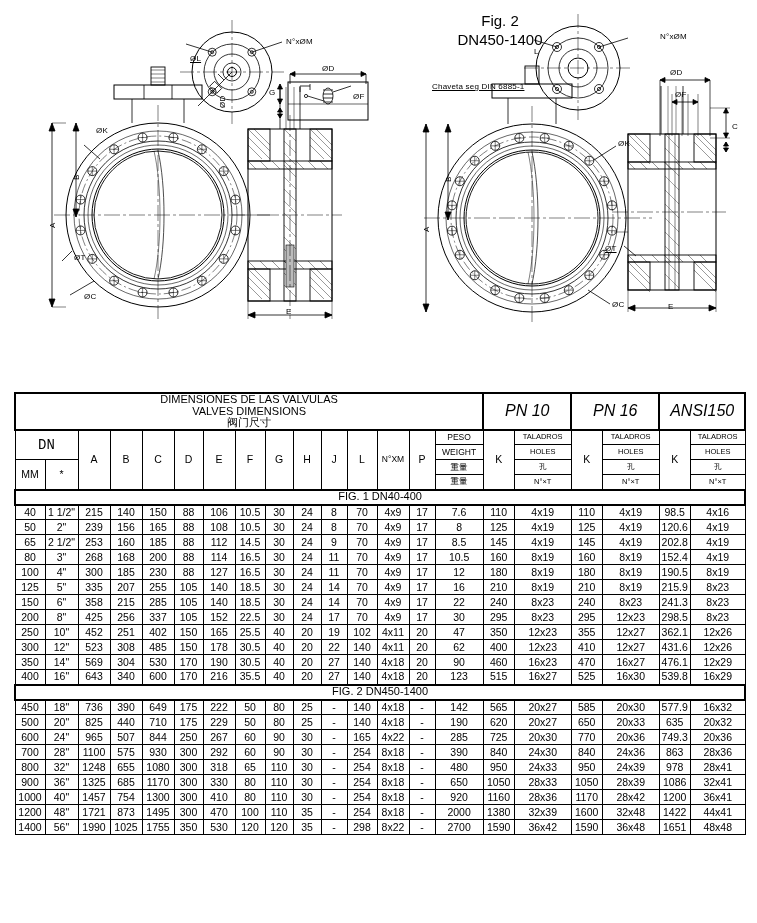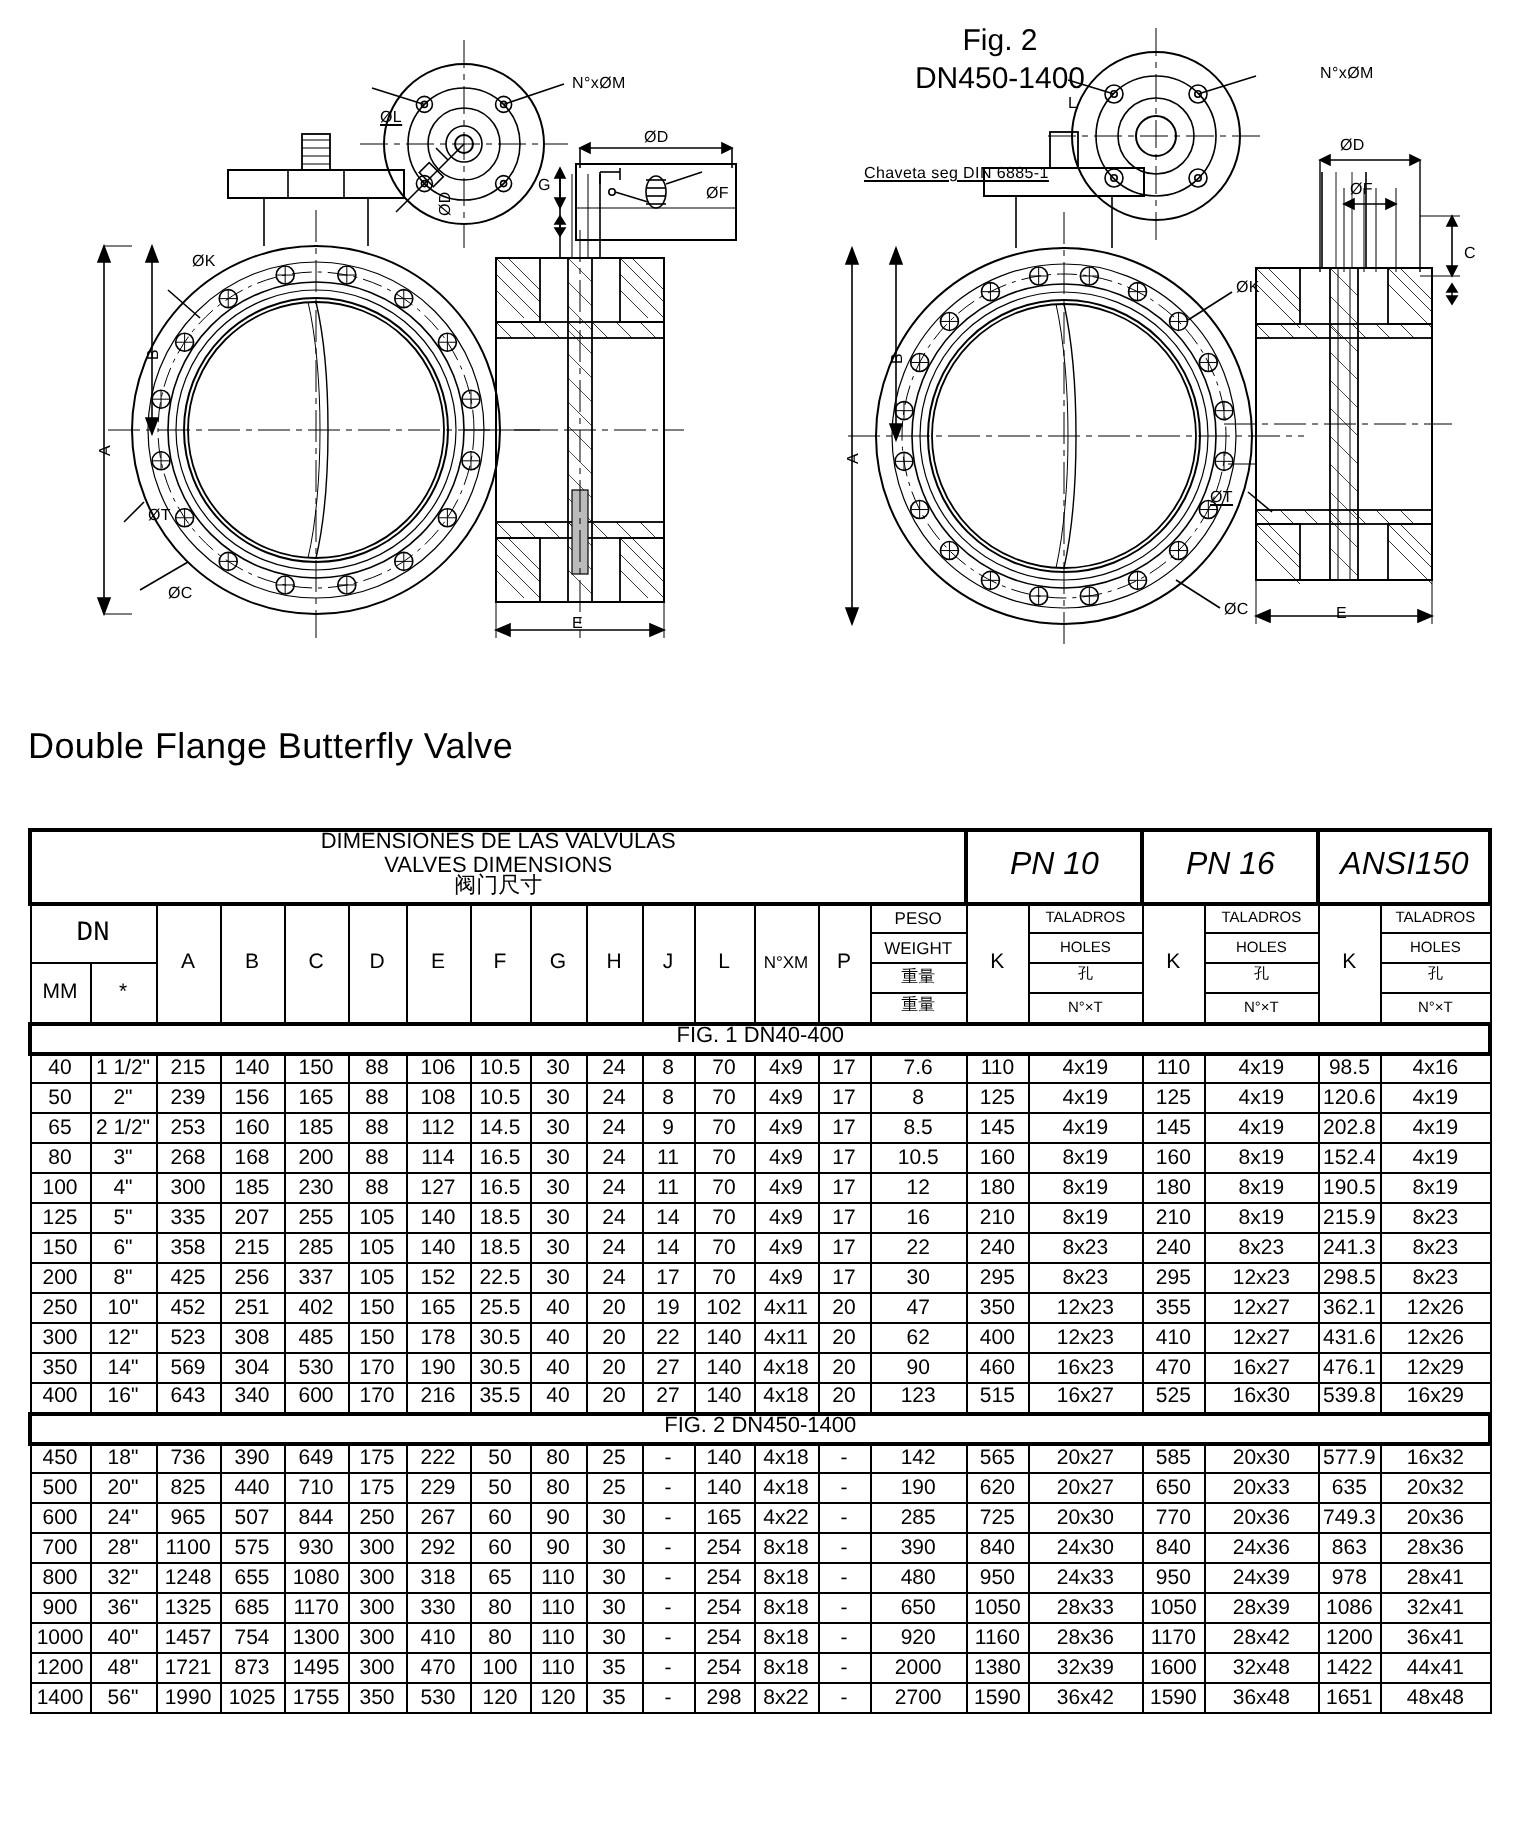--- a/index.html
+++ b/index.html
@@ -36,41 +36,41 @@
 
   svg { display:block; }
 
   
   .doc-title {
     position:absolute; left:14px; top:363px;
     font-size:18px; font-weight:400; letter-spacing:.2px;
   }
 
   
-  .tablewrap { position:absolute; left:14px; top:414px; width:730px; }
+  .tablewrap { position:absolute; left:14px; top:392px; width:730px; }
   table.spec {
     border-collapse: collapse;
     table-layout: fixed;
     width: 730px;
     font-size:10.5px;
     text-align:center;
   }
   table.spec, table.spec th, table.spec td {
     border: 1px solid #000;
   }
   table.spec th, table.spec td {
     padding: 0; line-height: 1.05;
     height: 15px;
     font-weight: normal;
     overflow: hidden;
     white-space: nowrap;
   }
   .outer { border-width:2px !important; }
   .hdr-main { font-size:11px; line-height:1.15; padding:2px 0; }
-  .hdr-cn { font-family:Liberation Mono, monospace; }
+  .hdr-cn { font-family:Liberation Sans, sans-serif; }
   .small { font-size:8.5px; }
   .xsmall { font-size:7.5px;margin-top:14px; }
   .pn { font-size:16px;font-style:italic; }
   .figrow td { height:19px; font-size:11px; }
   .dn-top { font-size:14px;font-family:Liberation Mono, monospace; }
   td.val { font-size:10.5px; }
 </style>
 </head>
 <body>
 
@@ -575,21 +575,20 @@
       <div class="dimlabel" style="left:332px; top:122px;">C</div>
       <div class="dimlabel" style="left:218px; top:139px;">ØK</div>
       <div class="dimlabel u" style="left:205px; top:244px;">ØT</div>
       <div class="dimlabel" style="left:212px; top:300px;">ØC</div>
       <div class="dimlabel rot90" style="left:22px; top:232px;">A</div>
       <div class="dimlabel rot90" style="left:44px; top:182px;">B</div>
       <div class="dimlabel" style="left:268px; top:302px;">E</div>
     </div>
   </div>
 
-  <div class="doc-title">Double Flange Butterfly Valve</div>
 
   <div class="tablewrap">
     <table class="spec">
       <colgroup>
         <col style="width:30px">
           <col style="width:33px">
         <col style="width:32px">
           <col style="width:32px">
           <col style="width:32px">
         <col style="width:29px">

